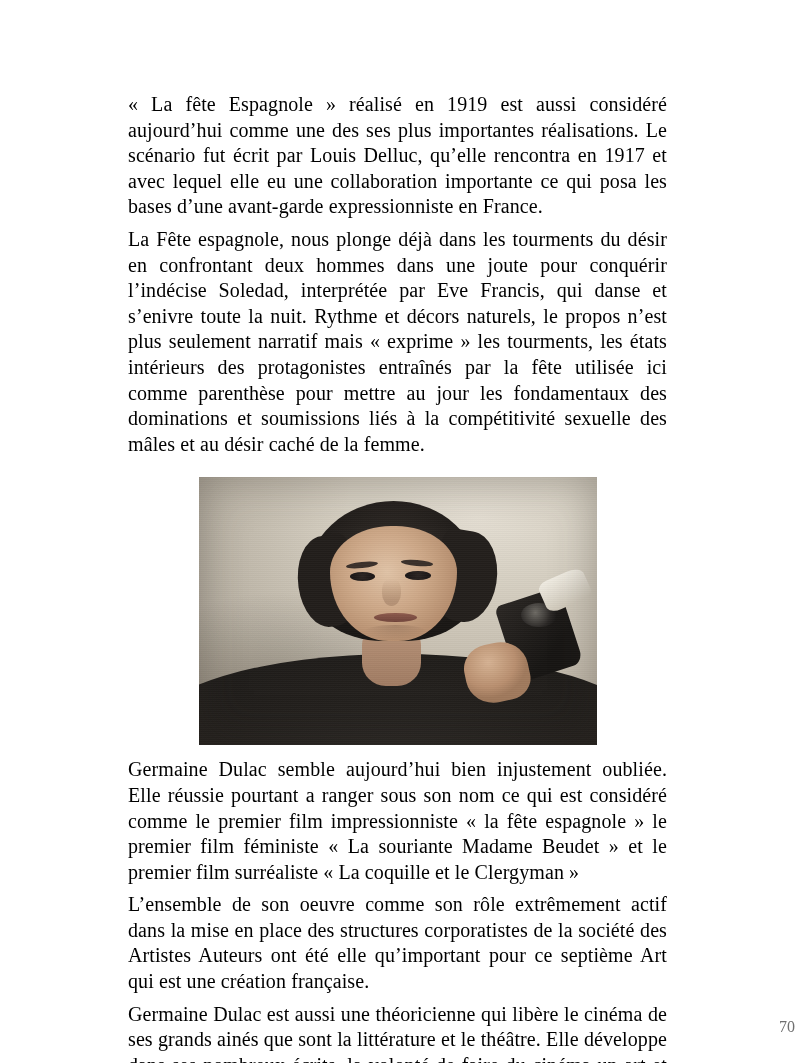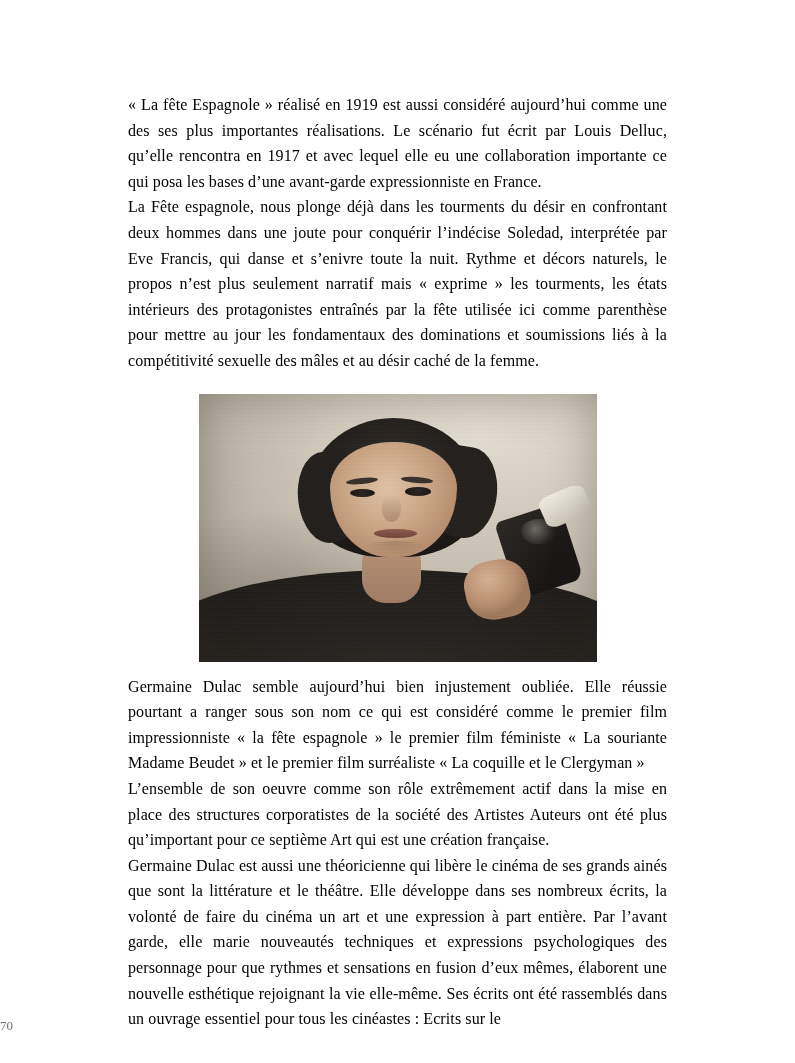--- a/index.html
+++ b/index.html
@@ -23,28 +23,28 @@
     background: #ffffff;
   }
   .content {
     position: absolute;
     left: 128px;
     top: 92px;
     width: 539px;
   }
   .para {
     margin: 0;
-    font-size: 16px;
+    font-size: 20px;
     line-height: 25.6px;
     text-align: justify;
     text-justify: inter-word;
     letter-spacing: 0.1px;
   }
   .para + .para {
-    margin-top: 0;
+    margin-top: 7px;
   }
   
   .figure-wrap {
     margin-top: 20px;
     display: flex;
     justify-content: center;
   }
   .photo {
     width: 398px;
     height: 268px;
@@ -221,22 +221,22 @@
     pointer-events: none;
   }
   .after-figure {
     margin-top: 12px;
   }
   .footer {
     position: absolute;
     left: 0;
     top: 1018px;
     width: 795px;
-    text-align: left;
-    font-size: 13px;
+    text-align: right;
+    font-size: 16px;
     color: #6f6f6f;
     font-family: "Liberation Serif", serif;
   }
 </style>
 </head>
 <body>
 
 <div class="page">
 
   <div class="content">
@@ -264,20 +264,20 @@
         <div class="camera-body"></div>
         <div class="camera-lens"></div>
         <div class="camera-grip"></div>
         <div class="hand"></div>
         <div class="grain"></div>
         <div class="vignette"></div>
       </div>
     </div>
 
     <p class="para after-figure">Germaine Dulac semble aujourd’hui bien injustement oubliée. Elle réussie pourtant a ranger sous son nom ce qui est considéré comme le premier film impressionniste «  la fête espagnole » le premier film féministe « La souriante Madame Beudet »  et le premier film surréaliste «  La coquille et le Clergyman »</p>
-    <p class="para">L’ensemble de son oeuvre comme son rôle extrêmement actif dans la mise en place des structures corporatistes de la société des Artistes Auteurs ont été plus qu’important pour ce septième Art qui est une création française.</p>
+    <p class="para">L’ensemble de son oeuvre comme son rôle extrêmement actif dans la mise en place des structures corporatistes de la société des Artistes Auteurs ont été elle qu’important pour ce septième Art qui est une création française.</p>
     <p class="para">Germaine Dulac est aussi une théoricienne qui libère le cinéma de ses grands ainés que sont la littérature et le théâtre. Elle développe dans ses nombreux écrits, la volonté de faire du cinéma un art et une expression à part entière. Par l’avant garde, elle marie nouveautés techniques et expressions psychologiques des personnage pour que rythmes et sensations en fusion d’eux mêmes, élaborent une nouvelle esthétique rejoignant la vie elle-même. Ses écrits ont été rassemblés dans un ouvrage essentiel pour tous les cinéastes : Ecrits sur le</p>
 
   </div>
 
   <div class="footer">70</div>
 
 </div>
 
 </body></html>

